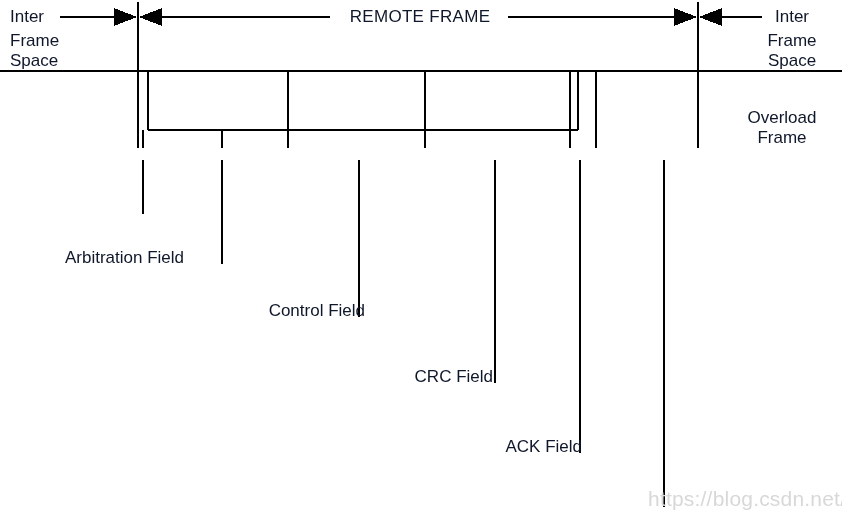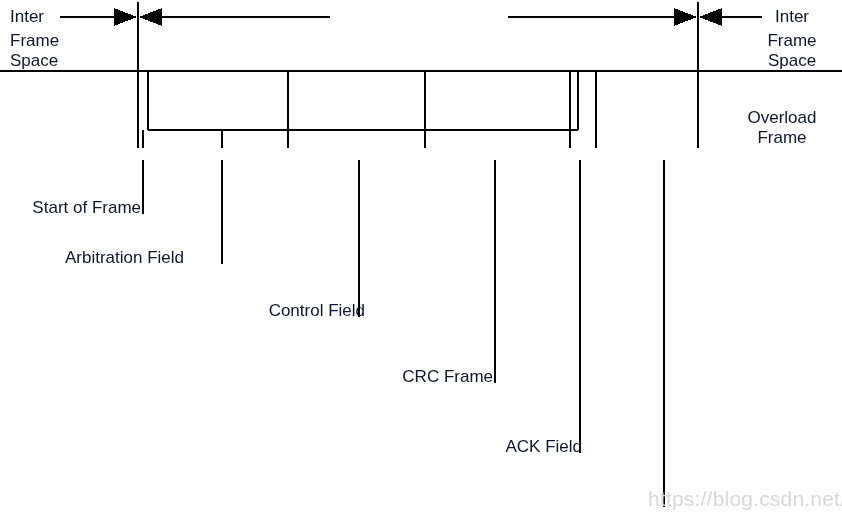--- a/index.html
+++ b/index.html
@@ -74,34 +74,34 @@
     <line x1="596" y1="71" x2="596" y2="148" stroke="#000" stroke-width="1.3"></line>
 
     <line x1="143" y1="160" x2="143" y2="214" stroke="#000" stroke-width="1.3"></line>
     <line x1="222" y1="160" x2="222" y2="264" stroke="#000" stroke-width="1.3"></line>
     <line x1="359" y1="160" x2="359" y2="317" stroke="#000" stroke-width="1.3"></line>
     <line x1="495" y1="160" x2="495" y2="383" stroke="#000" stroke-width="1.3"></line>
     <line x1="580" y1="160" x2="580" y2="453" stroke="#000" stroke-width="1.3"></line>
     <line x1="664" y1="160" x2="664" y2="507" stroke="#000" stroke-width="1.3"></line>
   </svg>
 
+  <div id="title" class="txt ct" style="left:280px;top:7px;width:280px;">REMOTE FRAME</div>
 
   <div class="txt" style="left:10px;top:7px;">Inter</div>
   <div class="txt" style="left:10px;top:31px;">Frame</div>
   <div class="txt" style="left:10px;top:51px;">Space</div>
 
   <div class="txt ct" style="left:742px;top:7px;width:100px;">Inter</div>
   <div class="txt ct" style="left:742px;top:31px;width:100px;">Frame</div>
   <div class="txt ct" style="left:742px;top:51px;width:100px;">Space</div>
 
   <div class="txt ct" style="left:722px;top:108px;width:120px;">Overload</div>
   <div class="txt ct" style="left:722px;top:128px;width:120px;">Frame</div>
 
-  <div class="txt rt" style="left:0px;top:198px;width:141px;">Start of Frame</div>
   <div class="txt rt" style="left:0px;top:248px;width:184px;">Arbitration Field</div>
   <div class="txt rt" style="left:8px;top:301px;width:357px;">Control Field</div>
-  <div class="txt rt" style="left:0px;top:367px;width:493px;">CRC Frame</div>
+  <div class="txt rt" style="left:0px;top:367px;width:493px;">CRC Field</div>
   <div class="txt rt" style="left:4px;top:437px;width:578px;">ACK Field</div>
   <div class="txt rt" style="left:0px;top:491px;width:662px;margin-top:24px;">End of Frame</div>
 
   <div class="wm" style="left:648px;top:487px;">https://blog.csdn.net/ZCShouCSDN</div>
 
 </div>
 
 </body></html>

